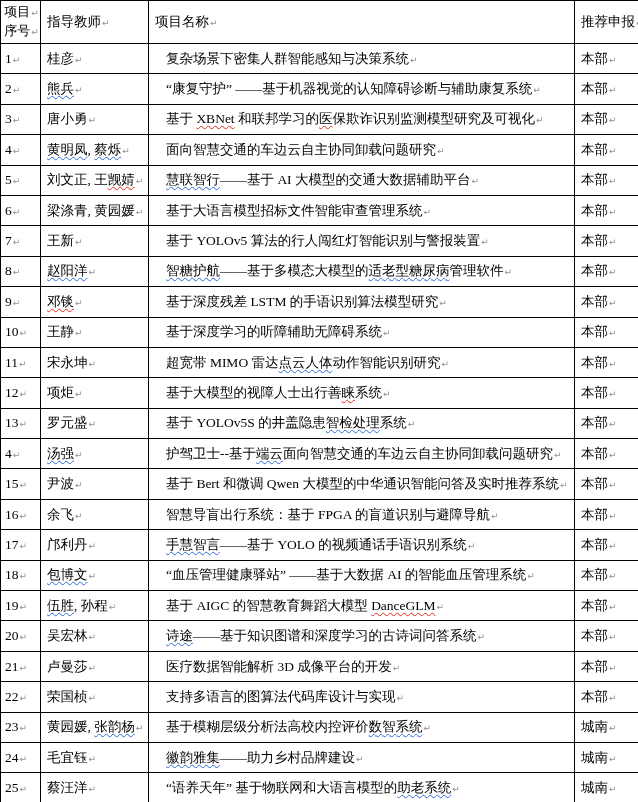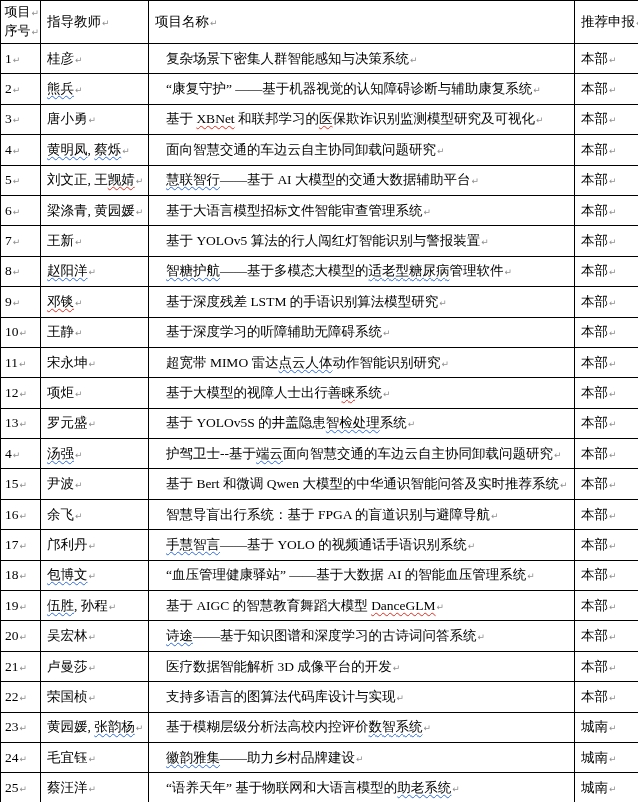--- a/index.html
+++ b/index.html
@@ -15,21 +15,21 @@
   .doc-table th, .doc-table td {
     border:1px solid #000000;
     font-weight:normal;
     font-size:13.5px;
     vertical-align:middle;
     overflow:hidden;
     white-space:nowrap;
     padding:0 1px 0 6px;
   }
   thead th { height:42px; text-align:left; padding-left:2px; }
-  thead th.c-seq { text-align:right; padding-left:3px; line-height:17px; font-size:13px; }
+  thead th.c-seq { text-align:center; padding-left:3px; line-height:17px; font-size:13px; }
   tbody td { height:29.4px; }
   td.c-seq { padding-left:4px; }
   td.c-teacher { }
   td.c-project { padding-left:17px; }
   td.c-campus { }
   .pmark {
     color:#8f8f8f;
     font-size:9px;
     margin-left:1px;
     font-family:"DejaVu Sans",sans-serif;

